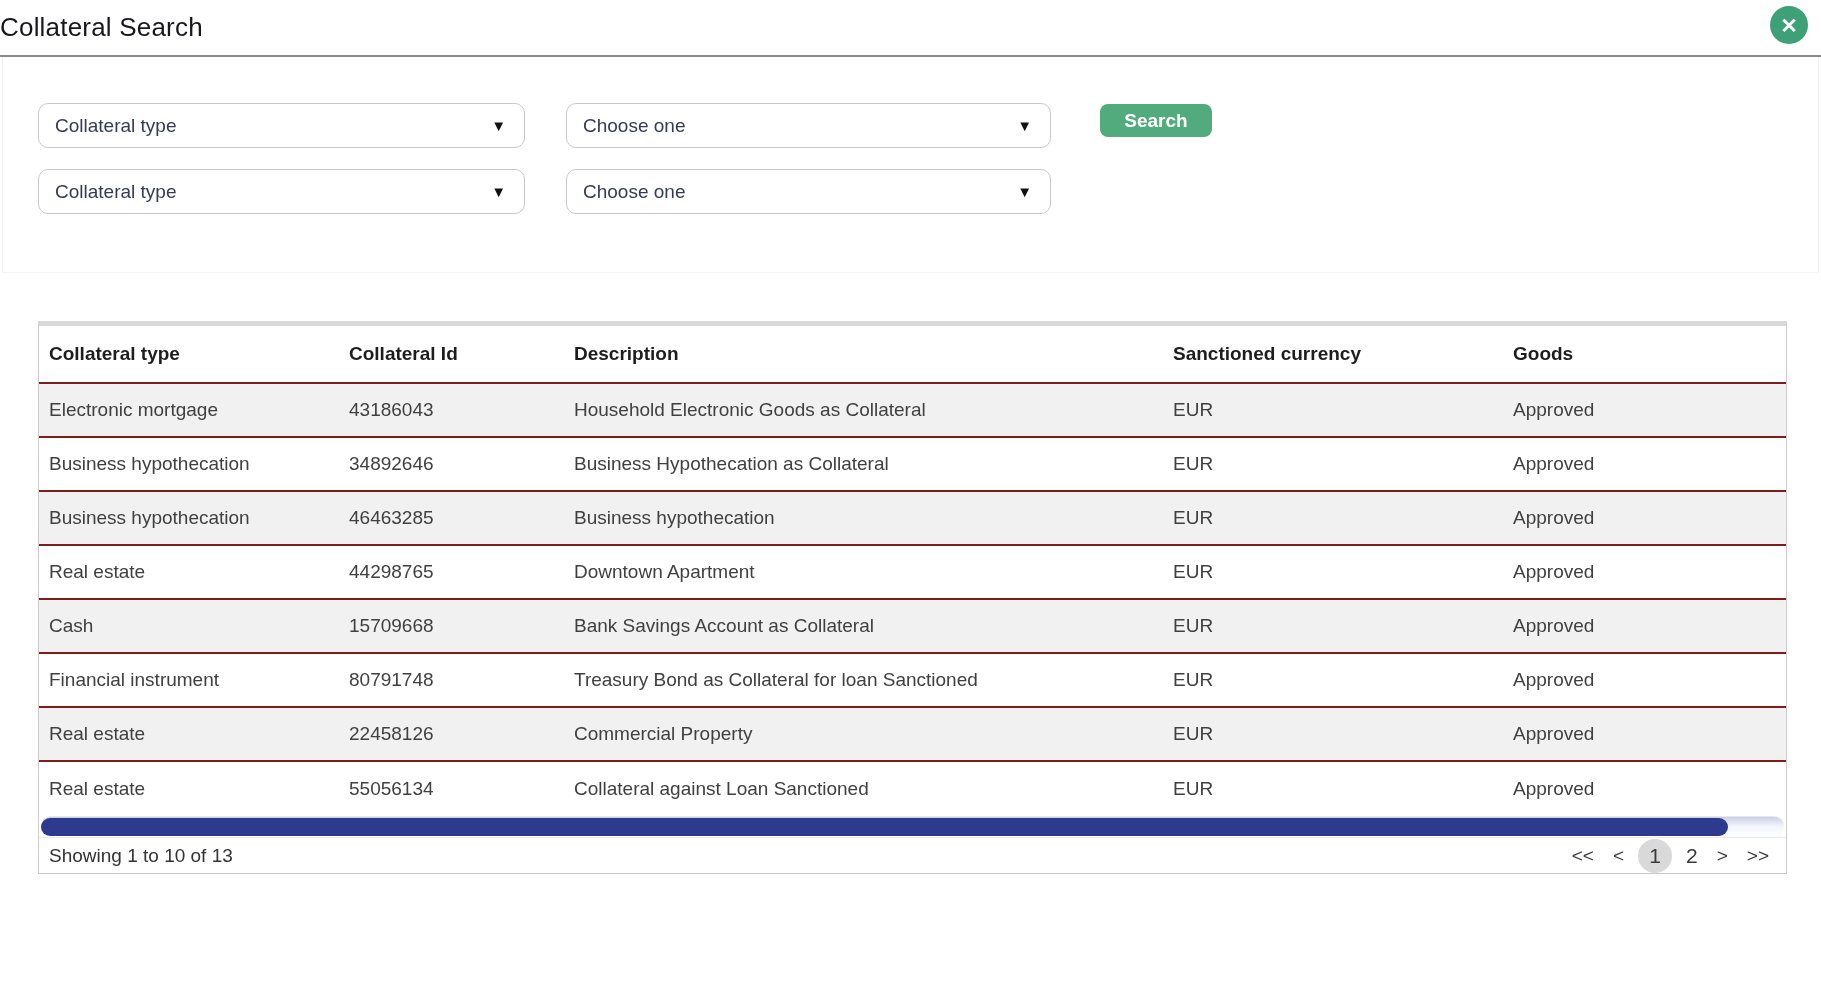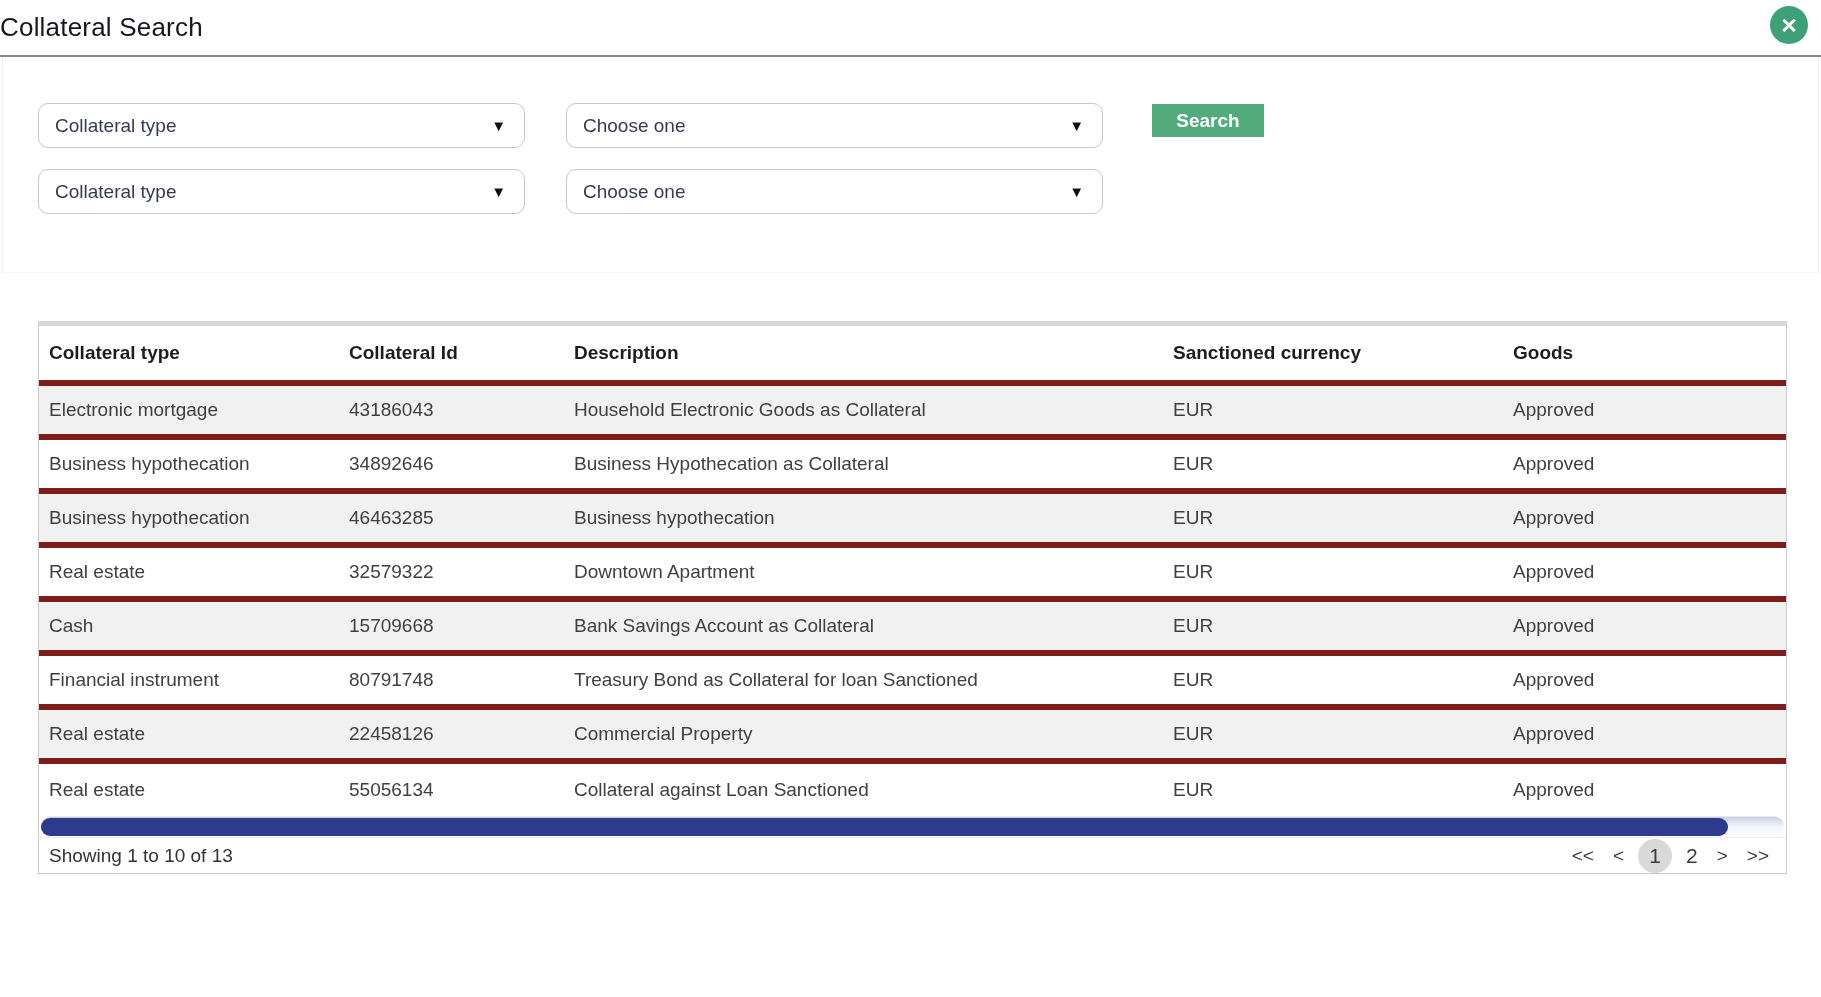--- a/index.html
+++ b/index.html
@@ -17,37 +17,37 @@
 
   
   .filter-panel { margin: 0 2px; background: #ffffff;
     border-left: 1px solid #efefef; border-right: 1px solid #efefef; border-bottom: 1px solid #f3f6f4;
     padding: 46px 0 58px 35px; }
   .filter-row { display: flex; align-items: flex-start; margin-bottom: 21px; }
   .filter-row:last-child { margin-bottom: 0; }
   .dropdown { width: 487px; height: 45px; border: 1px solid #c9c9c9; border-radius: 10px;
     background: #ffffff; display: flex; align-items: center; justify-content: space-between;
     padding: 0 18px 0 16px; cursor: pointer; }
-  .dropdown + .dropdown { margin-left: 41px; width: 537px; }
+  .dropdown + .dropdown { margin-left: 41px; width: 485px; }
   .dropdown .dd-label { font-size: 19px; color: #333c55; }
   .dropdown .dd-caret { font-size: 15px; color: #111111; }
   .search-btn { margin-left: 49px; margin-top: 1px; width: 112px; height: 33px;
-    background: #52ab7c; color: #ffffff; border: none; border-radius: 0;
+    background: #52ab7c; color: #ffffff; border: none; border-radius: 8px;
     font-size: 19px; font-weight: bold; font-family: "Liberation Sans", sans-serif; cursor: pointer; }
 
   
   .table-wrap { margin: 48px 34px 0 38px; width: 1749px;
     border: 1px solid #cccccc; border-top: 5px solid #d9d9d9; background: #ffffff; }
   table { border-collapse: collapse; width: 100%; table-layout: fixed; }
   col.c1 { width: 300px; } col.c2 { width: 225px; } col.c3 { width: 599px; }
   col.c4 { width: 340px; } col.c5 { width: 283px; }
   th { text-align: left; font-size: 19px; font-weight: 600; color: #1d1d1d;
     height: 57px; padding-left: 10px; background: #ffffff; }
   td { font-size: 19px; color: #404040; height: 54px; padding-left: 10px;
-    border-top: 6px solid #7f1d1d; white-space: nowrap; overflow: hidden; }
+    border-top: 2px solid #7f1d1d; white-space: nowrap; overflow: hidden; }
   tbody tr:nth-child(odd) td { background: #f1f1f1; }
   tbody tr:nth-child(even) td { background: #ffffff; }
 
   
   .hscroll { position: relative; height: 21px; margin: 1px 2px 0 2px;
     border-radius: 10px; background: linear-gradient(180deg, #c9cfe6 0%, #f2f4fb 45%, #ffffff 100%);
     border-top: 1px solid #e8e8e8; }
   .hscroll-thumb { position: absolute; left: 0; top: 1px; height: 18px; width: 96.8%;
     background: #2d3a8e; border-radius: 9px; cursor: grab; }
 
@@ -132,21 +132,21 @@
       </tr>
       <tr>
         <td>Business hypothecation</td>
         <td>46463285</td>
         <td>Business hypothecation</td>
         <td>EUR</td>
         <td>Approved</td>
       </tr>
       <tr>
         <td>Real estate</td>
-        <td>32579322</td>
+        <td>44298765</td>
         <td>Downtown Apartment</td>
         <td>EUR</td>
         <td>Approved</td>
       </tr>
       <tr>
         <td>Cash</td>
         <td>15709668</td>
         <td>Bank Savings Account as Collateral</td>
         <td>EUR</td>
         <td>Approved</td>

